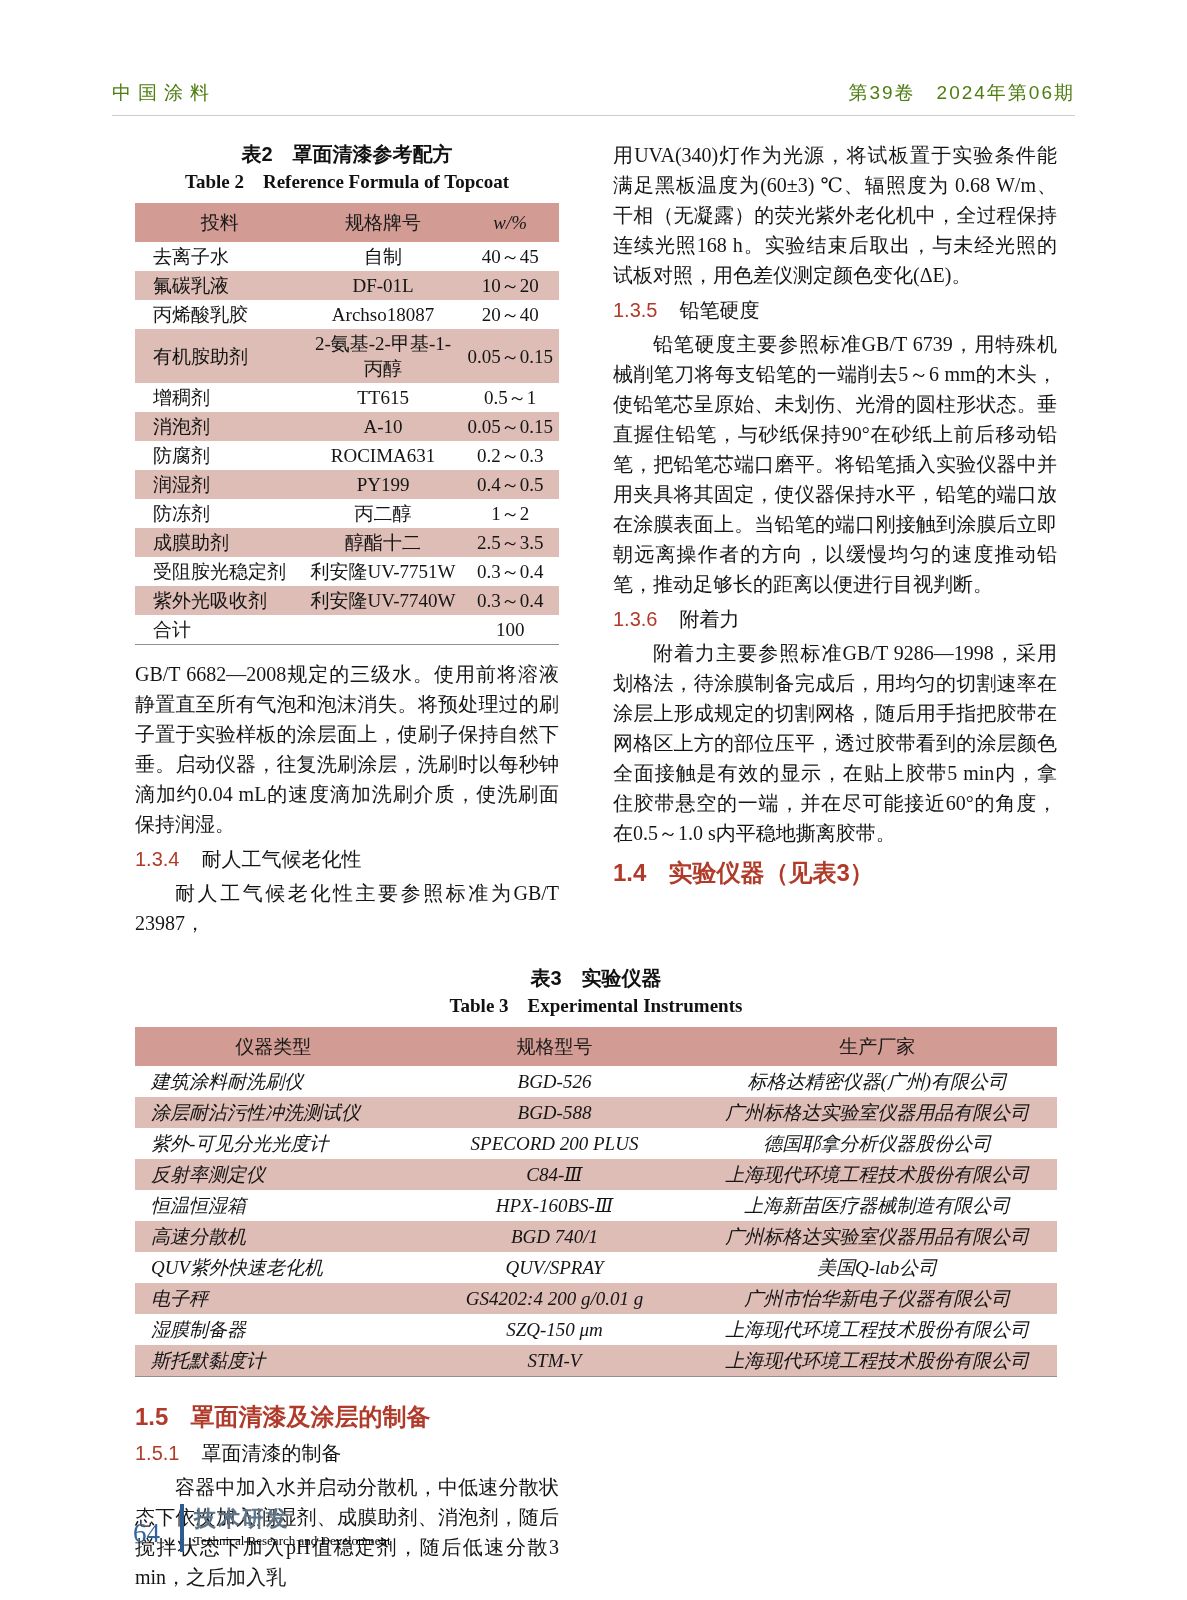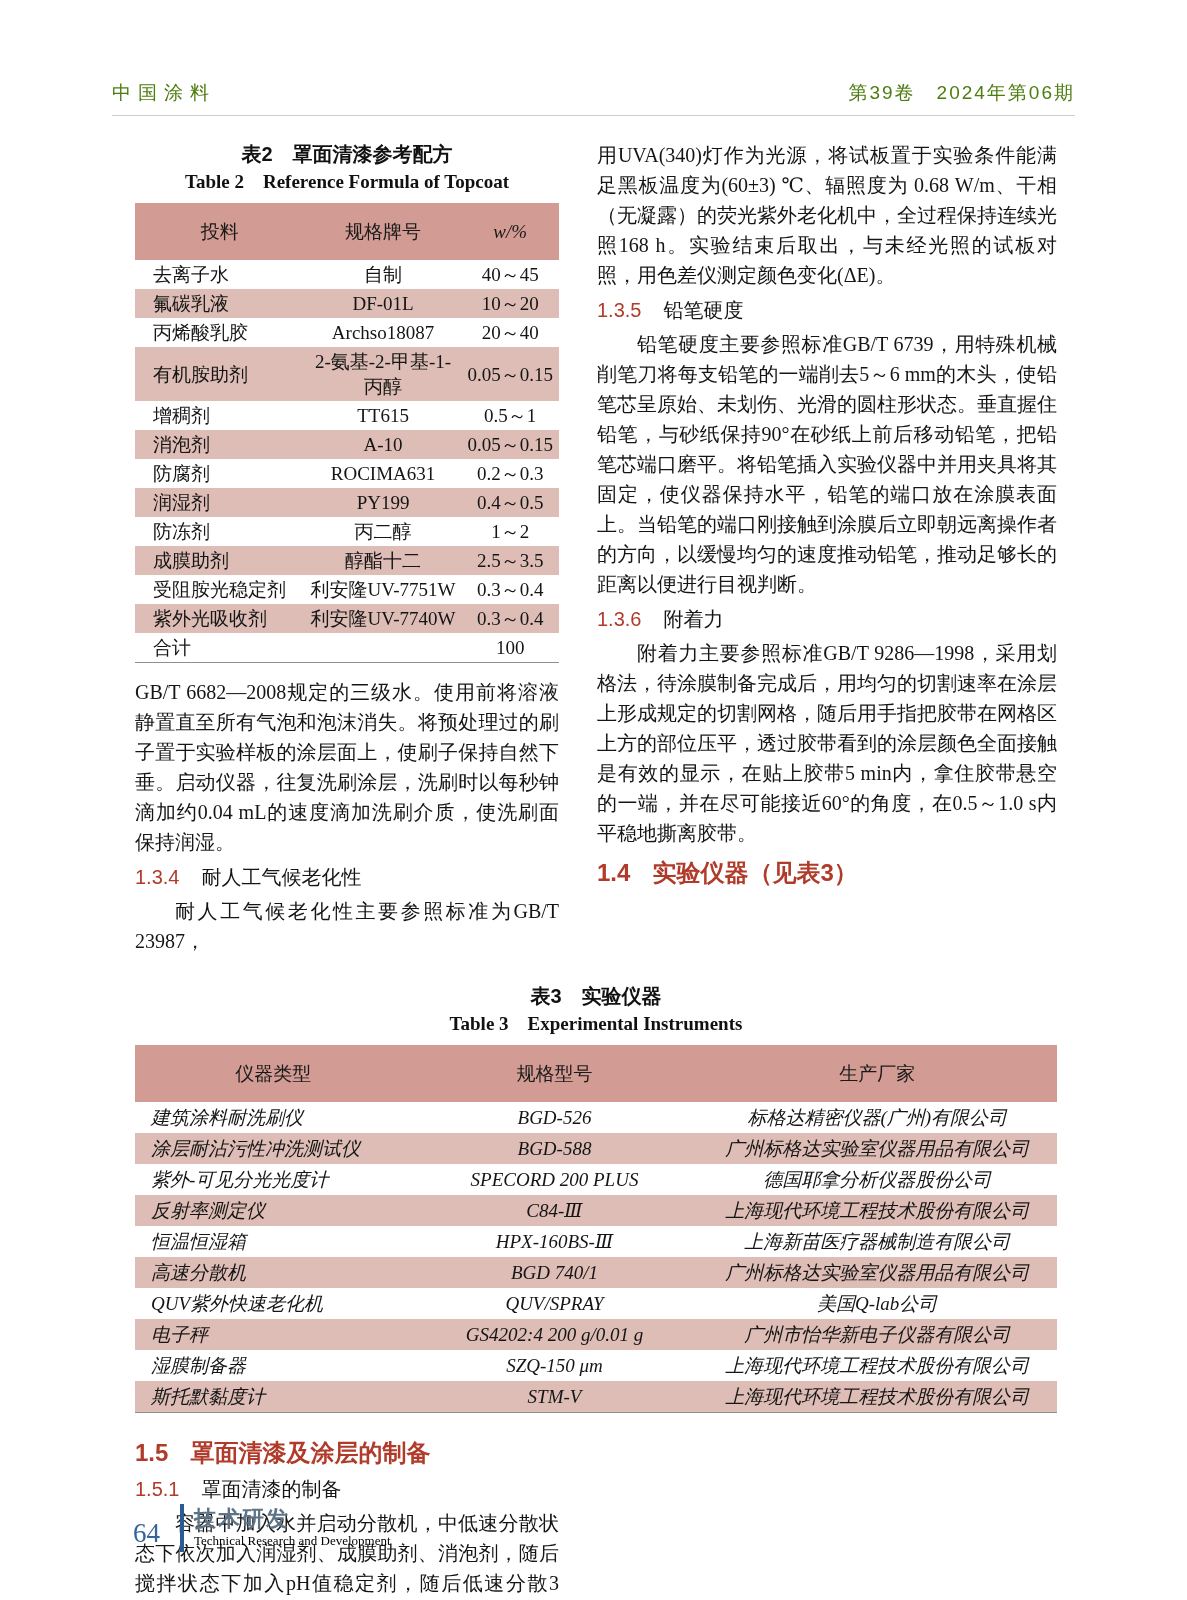--- a/index.html
+++ b/index.html
@@ -28,21 +28,21 @@
   .journal-name { letter-spacing: 7px; }
   .issue-info { letter-spacing: 2px; }
 
   
   .top-columns, .bottom-columns {
     margin: 24px 130px 0 135px;
     display: flex;
     gap: 38px;
   }
   .col-left { width: 424px; flex: 0 0 424px; }
-  .col-right { flex: 1; min-width: 0; }
+  .col-right { flex: 1; min-width: 0; margin-left: 16px; }
 
   p.body-text {
     font-size: 20px;
     line-height: 30px;
     text-align: justify;
     color: #151515;
   }
   p.indent { text-indent: 2em; }
 
   
@@ -81,21 +81,21 @@
   table.data-table {
     width: 100%;
     border-collapse: collapse;
     font-size: 19px;
     border-bottom: 1px solid #8f8f8f;
   }
   table.data-table th {
     background: #d29b93;
     font-weight: normal;
     text-align: center;
-    padding: 16px 4px;
+    padding: 7px 4px;
     line-height: 25px;
   }
   table.data-table td {
     padding: 2px 4px;
     line-height: 25px;
     text-align: center;
     color: #151515;
   }
   table.data-table tbody tr:nth-child(even) { background: #ddbdb5; }
   

